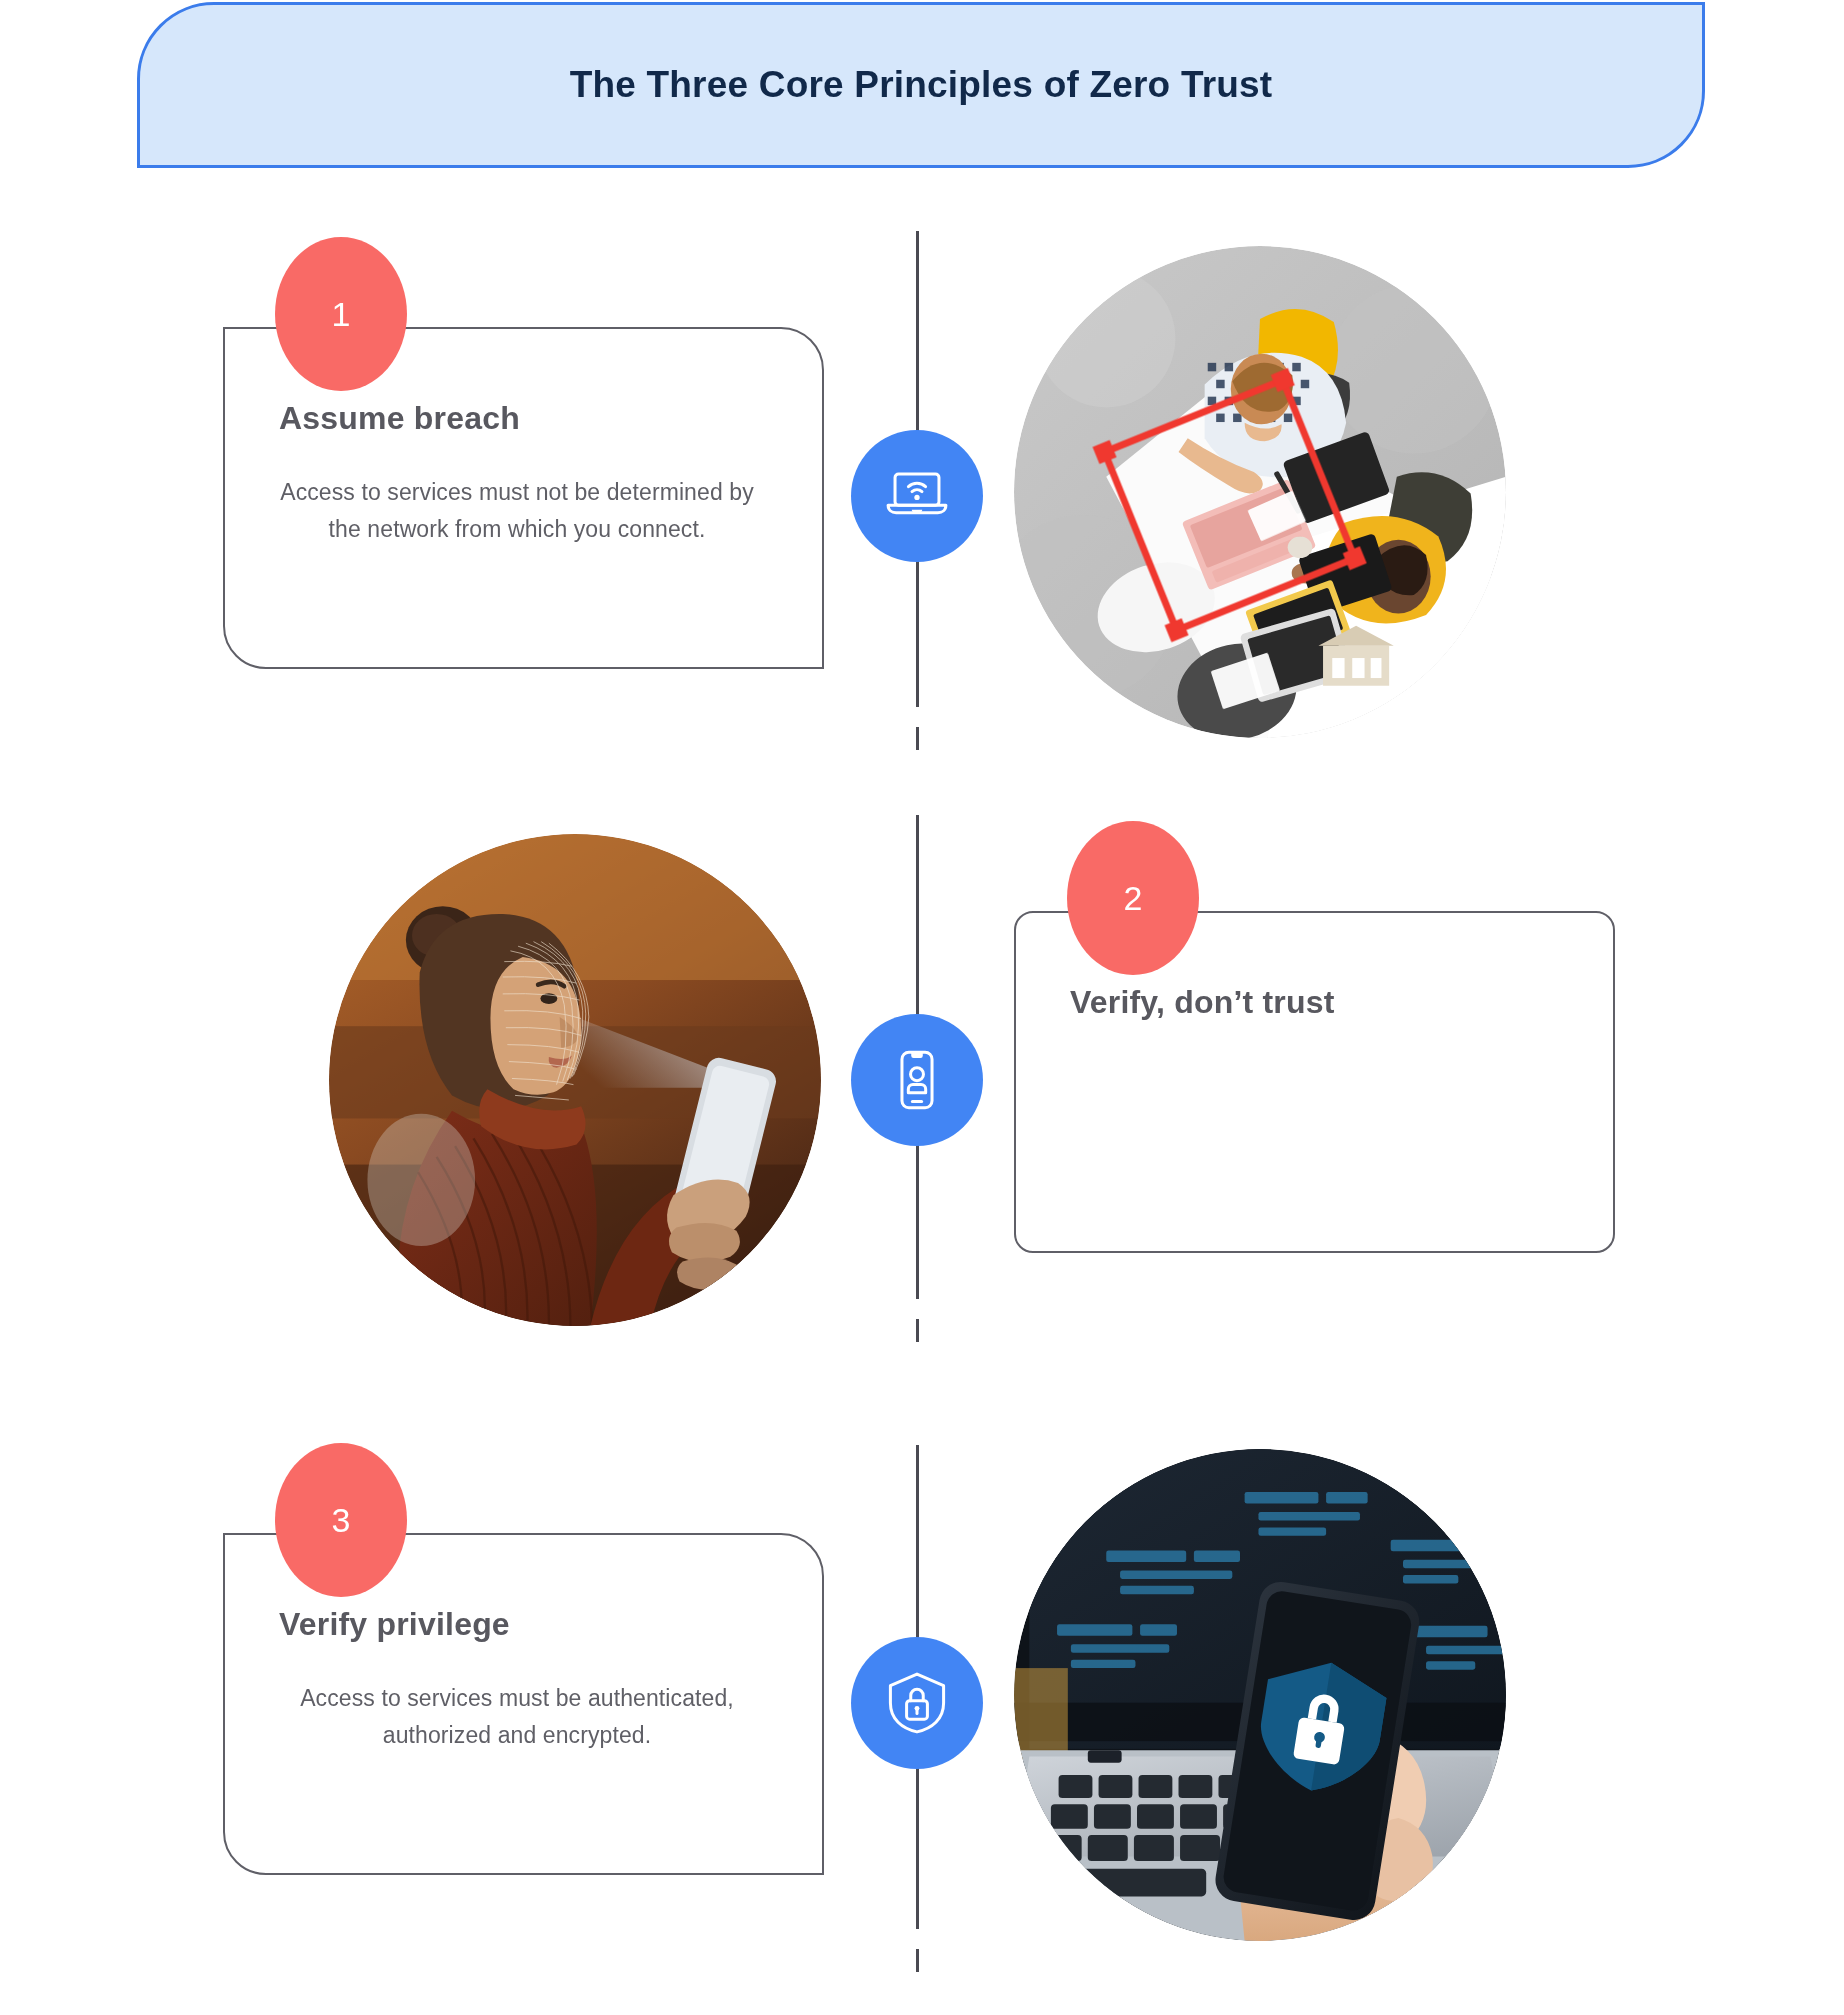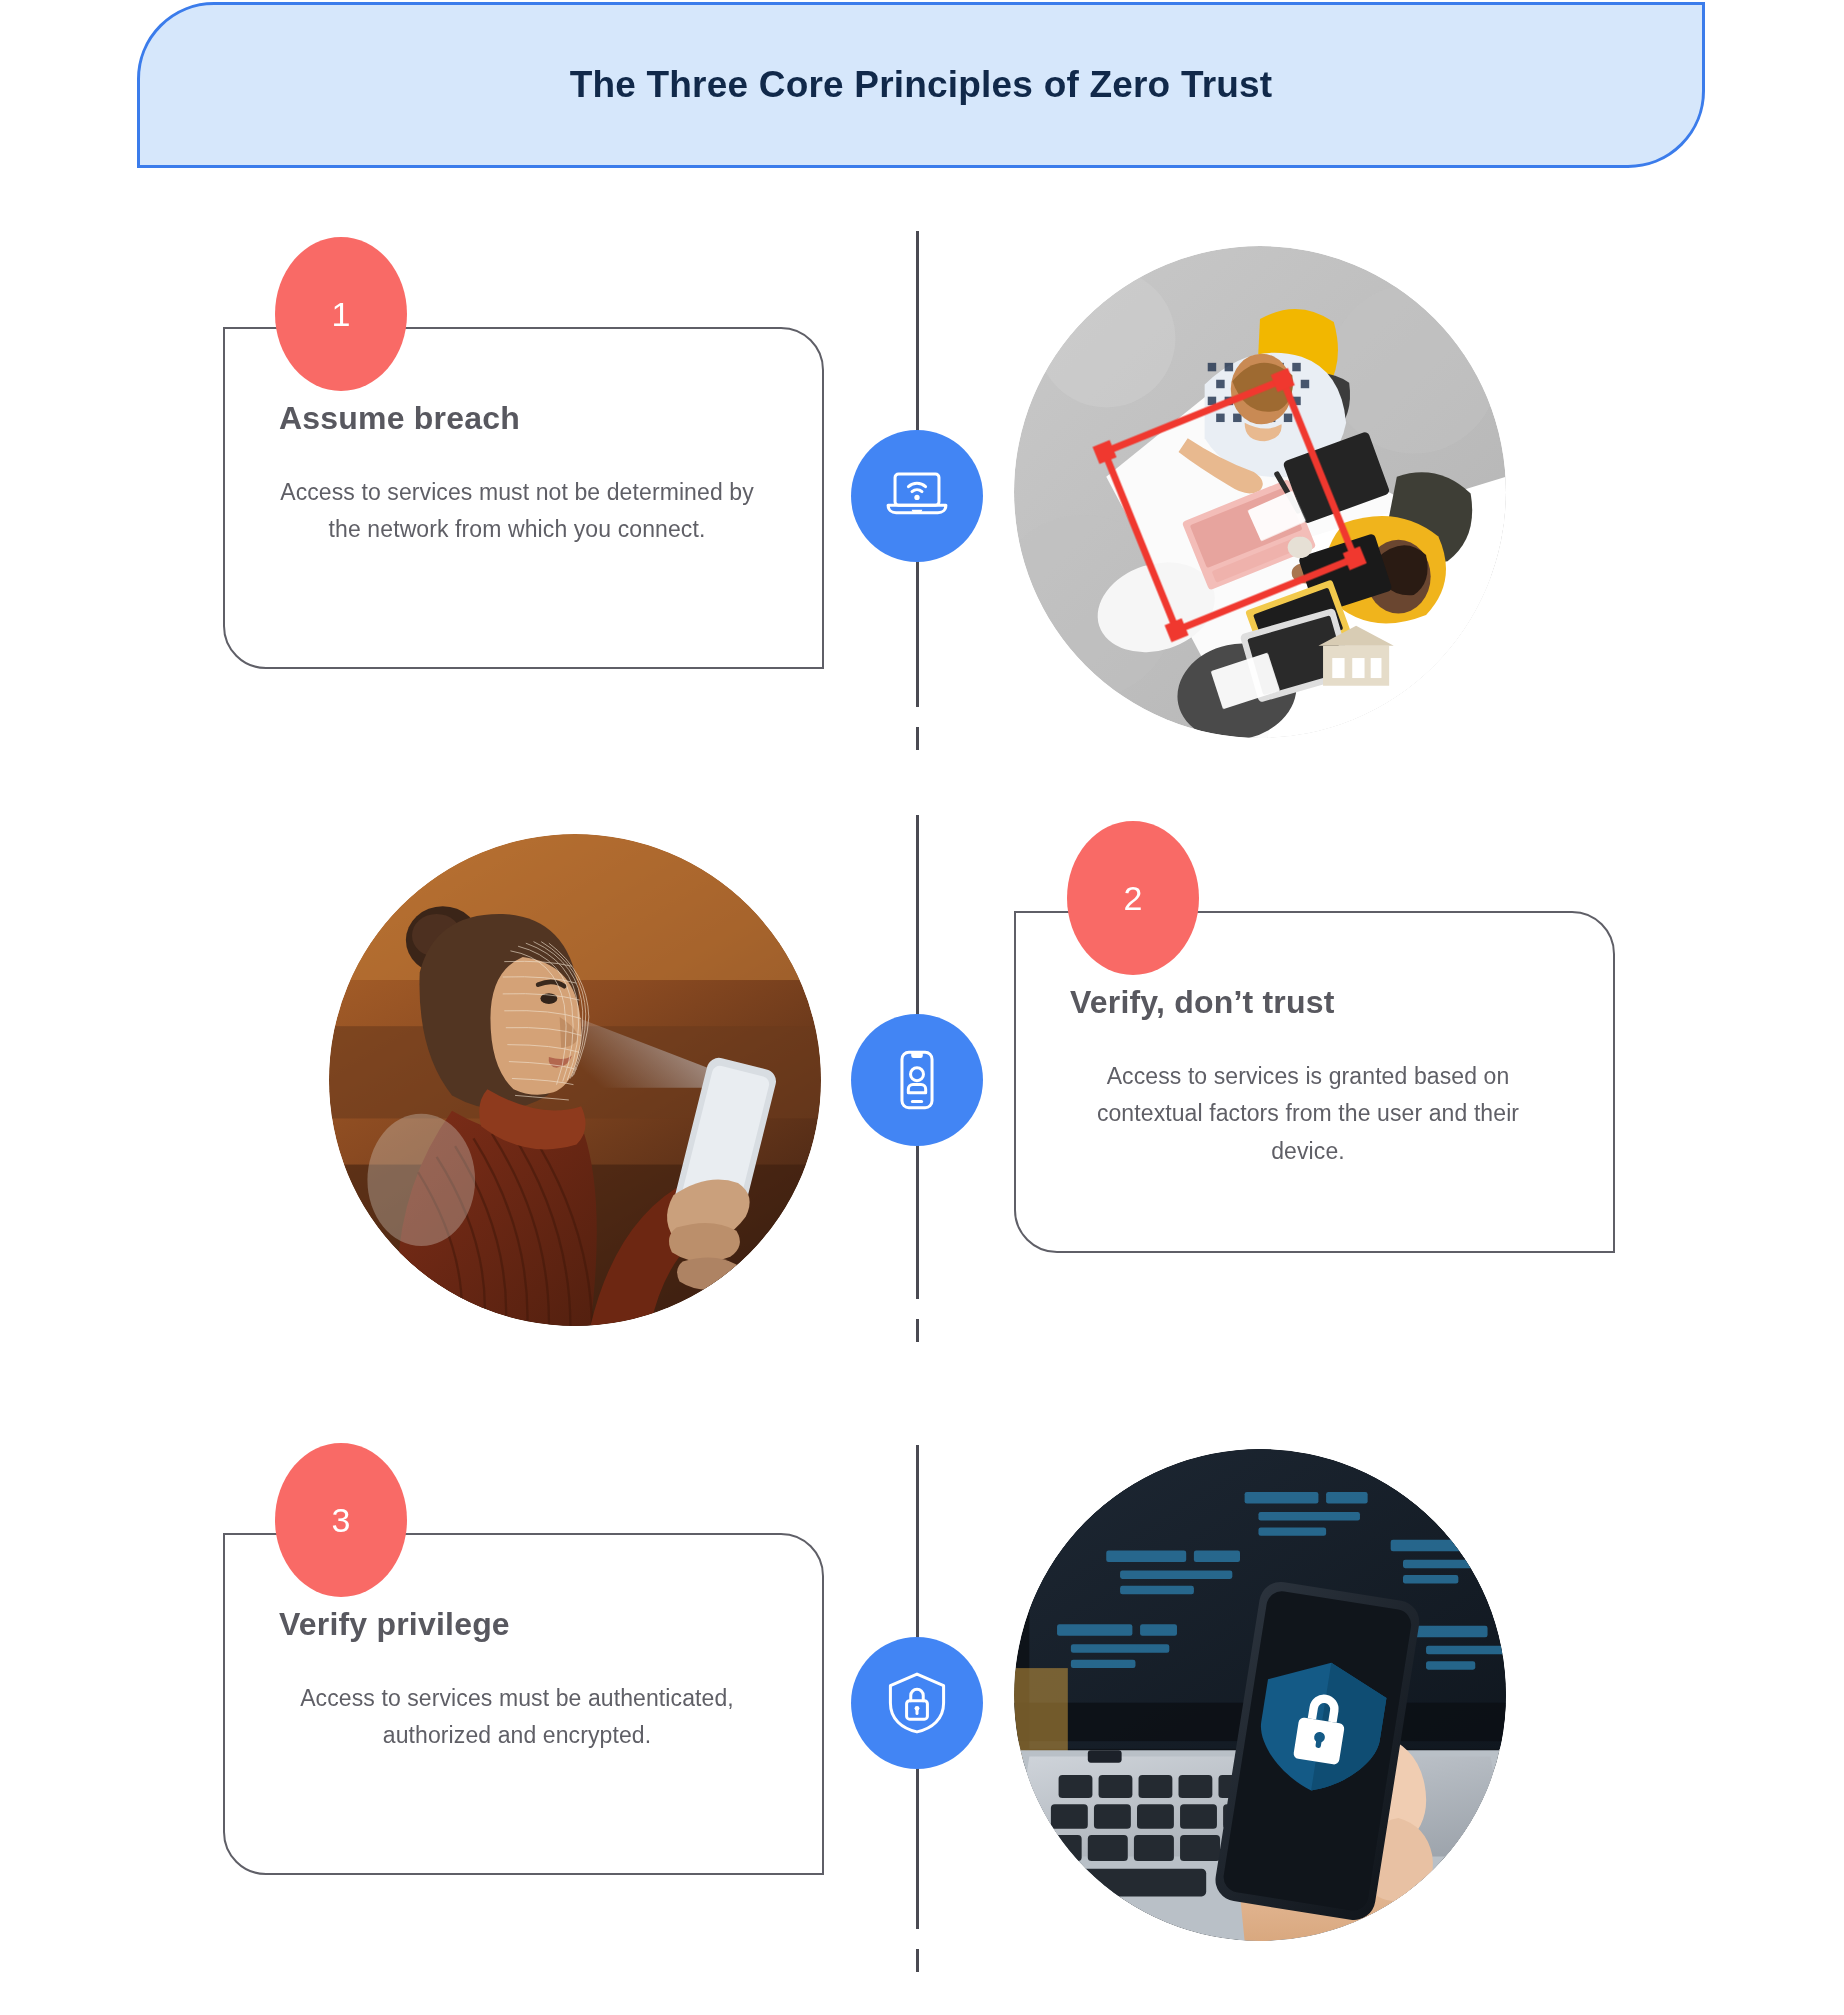--- a/index.html
+++ b/index.html
@@ -379,24 +379,23 @@
         <svg viewBox="0 0 64 64" fill="none" stroke="#ffffff" stroke-width="2.6" stroke-linecap="round" stroke-linejoin="round">
           <rect x="19" y="8" width="26" height="48" rx="6"></rect>
           <path d="M27 8h10v3a2 2 0 0 1-2 2h-6a2 2 0 0 1-2-2z" fill="#ffffff" stroke="none"></path>
           <circle cx="32" cy="27" r="5.6"></circle>
           <path d="M24.5 43v-3.2a4 4 0 0 1 4-4h7a4 4 0 0 1 4 4V43z"></path>
           <path d="M28 50.5h8"></path>
         </svg>
       </span>
     </div>
 
-    <div class="card" style="left:1014px;top:911px;width:601px;height:342px;">
+    <div class="card" style="left:1014px;top:911px;width:601px;height:342px;border-radius:19px;">
       <div class="card-body">
         <div class="card-title">Verify, don’t trust</div>
-        <div class="card-text">Access to services is granted based on contextual factors from the user and their device.</div>
       </div>
     </div>
 
     <div class="num-badge" style="left:1067px;top:821px;">
       <span>2</span>
     </div>
   </div>
 
   <div class="row" style="top:0;">
 

